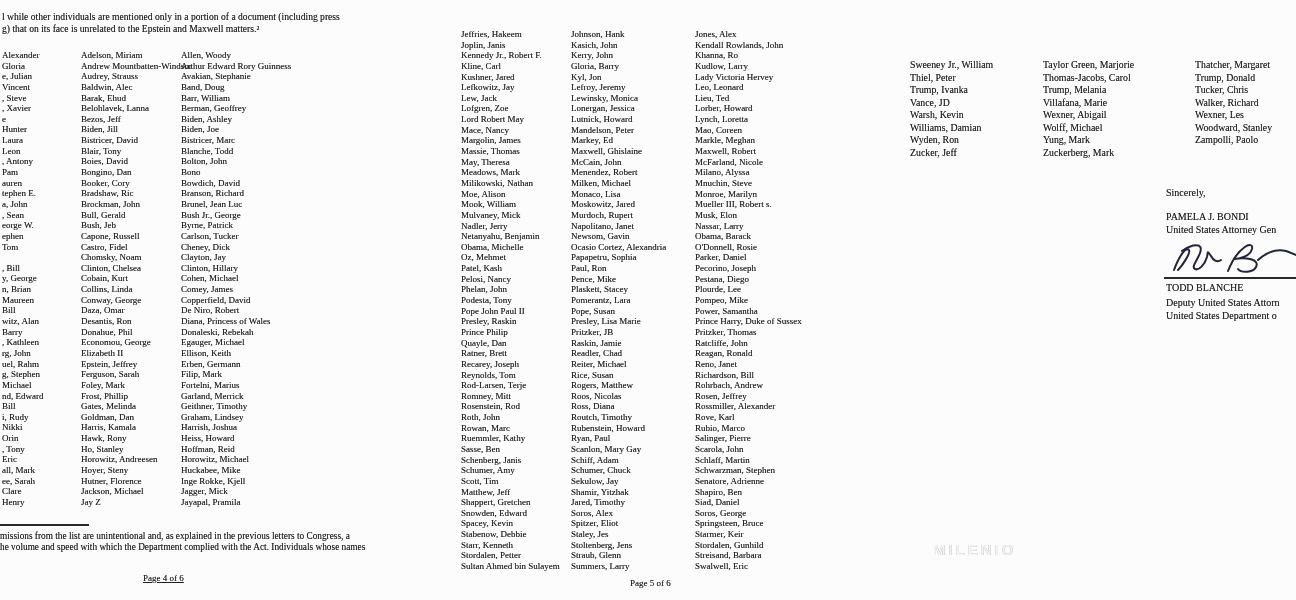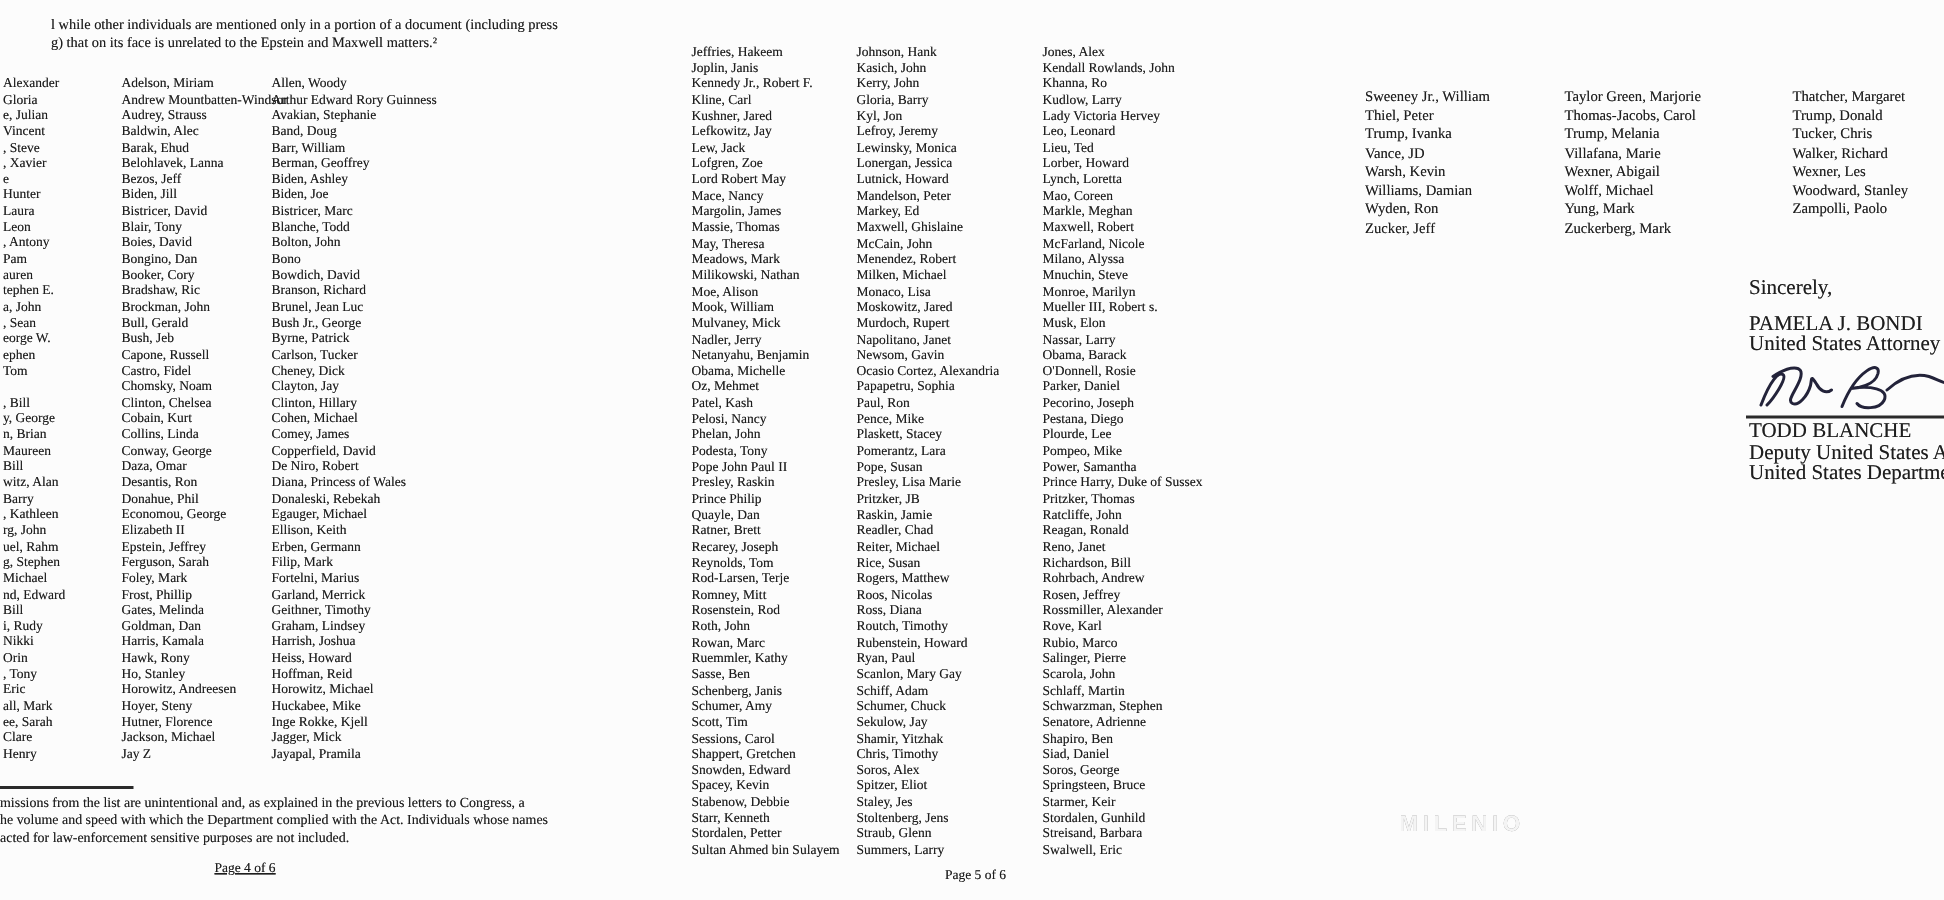--- a/index.html
+++ b/index.html
@@ -3,29 +3,29 @@
 <meta charset="utf-8">
 <style>
   html,body{margin:0;padding:0;}
   .canvas{
     position:relative;width:1296px;height:600px;overflow:hidden;
     background:#fcfcfc;
     font-family:"Liberation Serif","DejaVu Serif",serif;
     color:#1e1e1e;
   }
   .scan-text{text-shadow:0 0 .4px rgba(20,20,20,.55);}
-  .hdr{position:absolute;left:2px;top:11px;font-size:9.6px;line-height:12.4px;white-space:nowrap;margin-left:32px;}
+  .hdr{position:absolute;left:2px;top:11px;font-size:9.6px;line-height:12.4px;white-space:nowrap;}
   .name-col{position:absolute;}
   .name-row{font-size:9px;line-height:10.64px;white-space:nowrap;}
   .p6 .name-row{font-size:9.8px;line-height:12.55px;}
   .fn-line{font-size:9.3px;line-height:11.4px;white-space:nowrap;}
   .rule{position:absolute;background:#2a2a2a;}
   .page-label{position:absolute;font-size:9px;white-space:nowrap;}
   .sig-block div{white-space:nowrap;}
-  .closing-line{position:absolute;font-size:14px;line-height:13px;white-space:nowrap;}
+  .closing-line{position:absolute;font-size:10px;line-height:13px;white-space:nowrap;}
   .watermark{
     position:absolute;left:933px;top:541px;font-size:15px;letter-spacing:3px;
     color:#f4f4f4;font-weight:bold;font-family:"Liberation Sans",sans-serif;
   }
   .sig-svg{position:absolute;left:1172px;top:238px;}
 </style>
 </head>
 <body>
 
 <div class="canvas scan-text">
@@ -167,21 +167,20 @@
         <div class="name-row">Huckabee, Mike</div>
         <div class="name-row">Inge Rokke, Kjell</div>
         <div class="name-row">Jagger, Mick</div>
         <div class="name-row">Jayapal, Pramila</div>
       </div>
 
     <div class="rule" style="left:0;top:524px;width:89px;height:1.5px;"></div>
     <div class="name-col" style="left:0;top:531px;width:390px;">
         <div class="fn-line">missions from the list are unintentional and, as explained in the previous letters to Congress, a</div>
         <div class="fn-line">he volume and speed with which the Department complied with the Act. Individuals whose names</div>
-        <div class="fn-line">acted for law-enforcement sensitive purposes are not included.</div>
       </div>
     <div class="page-label" style="left:143px;top:573px;text-decoration:underline;">Page 4 of 6</div>
   </div>
 
   <div>
     <div class="name-col" style="left:461px;top:29px;width:108px;">
         <div class="name-row">Jeffries, Hakeem</div>
         <div class="name-row">Joplin, Janis</div>
         <div class="name-row">Kennedy Jr., Robert F.</div>
         <div class="name-row">Kline, Carl</div>
@@ -217,21 +216,21 @@
         <div class="name-row">Rod-Larsen, Terje</div>
         <div class="name-row">Romney, Mitt</div>
         <div class="name-row">Rosenstein, Rod</div>
         <div class="name-row">Roth, John</div>
         <div class="name-row">Rowan, Marc</div>
         <div class="name-row">Ruemmler, Kathy</div>
         <div class="name-row">Sasse, Ben</div>
         <div class="name-row">Schenberg, Janis</div>
         <div class="name-row">Schumer, Amy</div>
         <div class="name-row">Scott, Tim</div>
-        <div class="name-row">Sessions, Carol</div>
+        <div class="name-row">Matthew, Jeff</div>
         <div class="name-row">Shappert, Gretchen</div>
         <div class="name-row">Snowden, Edward</div>
         <div class="name-row">Spacey, Kevin</div>
         <div class="name-row">Stabenow, Debbie</div>
         <div class="name-row">Starr, Kenneth</div>
         <div class="name-row">Stordalen, Petter</div>
         <div class="name-row">Sultan Ahmed bin Sulayem</div>
       </div>
     <div class="name-col" style="left:571px;top:29px;width:122px;">
         <div class="name-row">Johnson, Hank</div>
@@ -271,21 +270,21 @@
         <div class="name-row">Roos, Nicolas</div>
         <div class="name-row">Ross, Diana</div>
         <div class="name-row">Routch, Timothy</div>
         <div class="name-row">Rubenstein, Howard</div>
         <div class="name-row">Ryan, Paul</div>
         <div class="name-row">Scanlon, Mary Gay</div>
         <div class="name-row">Schiff, Adam</div>
         <div class="name-row">Schumer, Chuck</div>
         <div class="name-row">Sekulow, Jay</div>
         <div class="name-row">Shamir, Yitzhak</div>
-        <div class="name-row">Chris, Timothy</div>
+        <div class="name-row">Jared, Timothy</div>
         <div class="name-row">Soros, Alex</div>
         <div class="name-row">Spitzer, Eliot</div>
         <div class="name-row">Staley, Jes</div>
         <div class="name-row">Stoltenberg, Jens</div>
         <div class="name-row">Straub, Glenn</div>
         <div class="name-row">Summers, Larry</div>
       </div>
     <div class="name-col" style="left:695px;top:29px;width:195px;">
         <div class="name-row">Jones, Alex</div>
         <div class="name-row">Kendall Rowlands, John</div>

